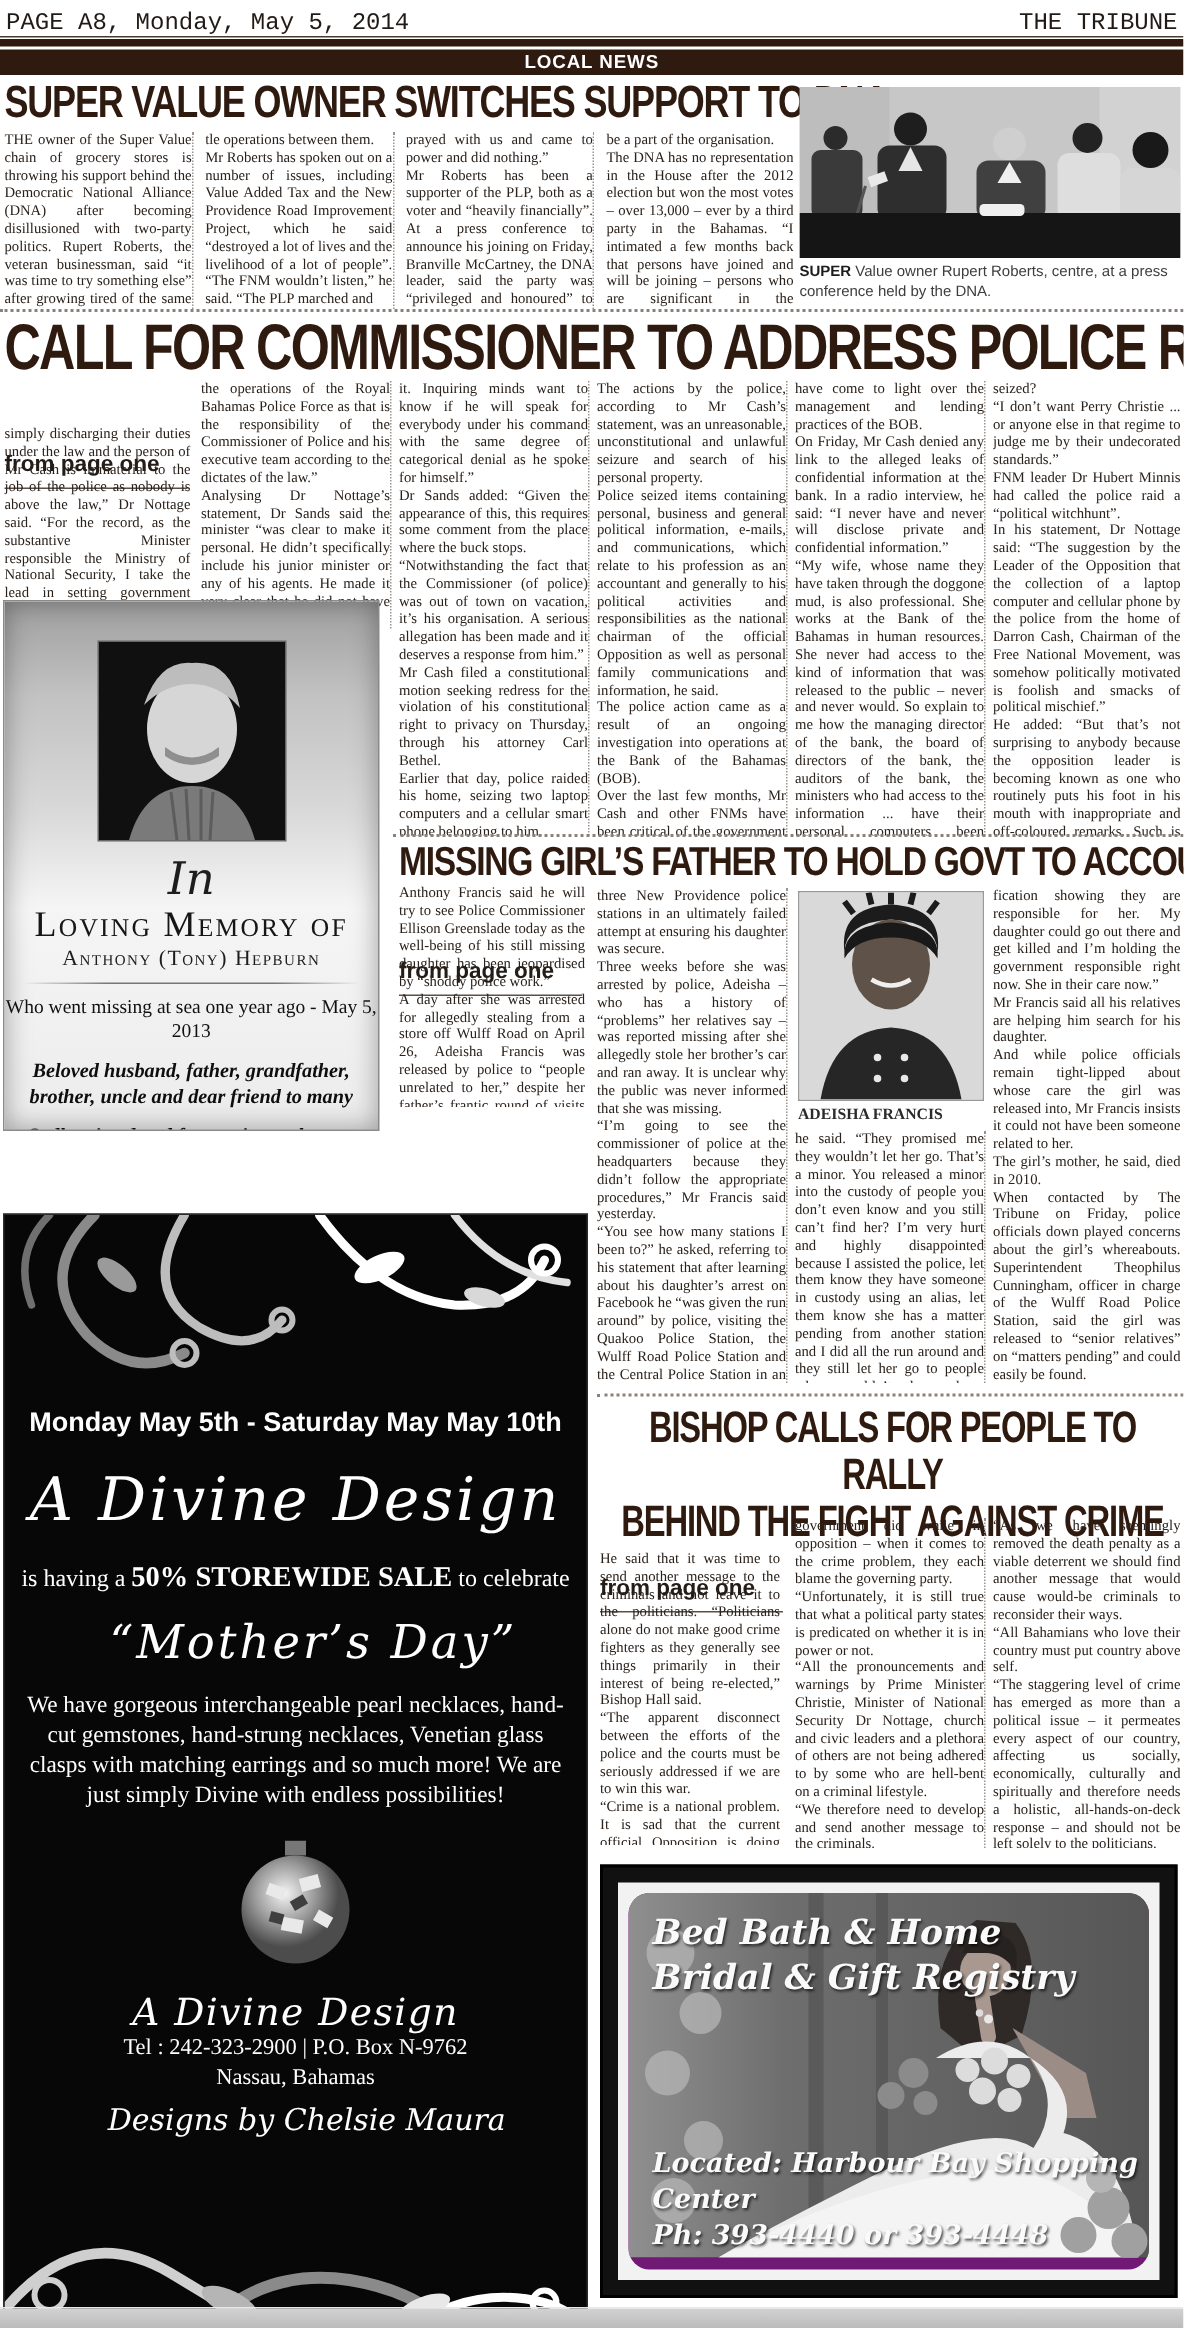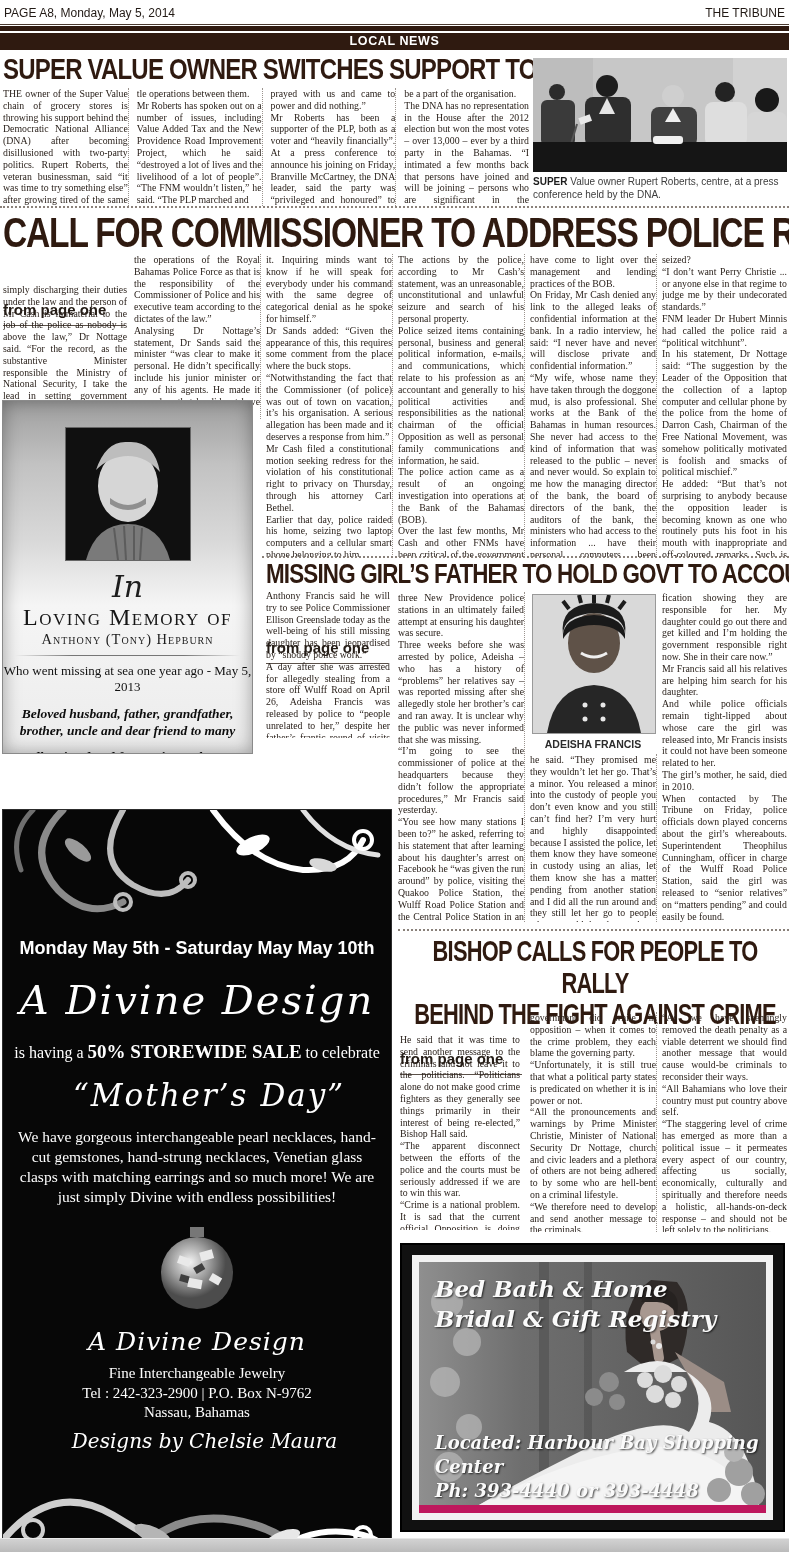--- a/index.html
+++ b/index.html
@@ -1,19 +1,19 @@
 <!DOCTYPE html>
 <html><head>
 <meta charset="utf-8">
 <style>
   html,body{margin:0;padding:0;background:#ffffff;}
   body{width:789px;height:1552px;position:relative;font-family:"Liberation Serif",serif;color:#2a211b;overflow:hidden;}
   .abs{position:absolute;}
   
-  .masthead{font-family:Liberation Sans, sans-serif;font-size:12px;color:#221a15;}
+  .masthead{font-family:Liberation Mono, monospace;font-size:16px;color:#221a15;}
   .rule-thin{border-top:1px solid #4a3a30;}
   .rule-thick{background:#2f1a10;}
   .banner{background:#2f1a10;color:#ffffff;font-family:"Liberation Sans",sans-serif;
           font-weight:bold;font-size:12.5px;letter-spacing:.6px;text-align:center;line-height:17px;}
   
   .headline{font-family:"Liberation Sans",sans-serif;font-weight:bold;color:#2f1a10;
             white-space:nowrap;letter-spacing:-1px;transform-origin:0 0;display:inline-block;line-height:1;}
   .h-a1{font-size:30px;transform:scaleX(.80);}
   .h-a2{font-size:43px;transform:scaleX(.78);letter-spacing:-1.5px;}
   .h-a3{font-size:27px;transform:scaleX(.83);}
@@ -21,22 +21,22 @@
         white-space:normal;line-height:1.08;}
   .kicker{font-family:"Liberation Sans",sans-serif;font-weight:bold;font-size:15px;color:#241c16;
           border-bottom:1.5px solid #5a5048;padding-bottom:7px;margin-top:44px;}
   
   .col{font-size:9.8px;line-height:11.8px;text-align:justify;white-space:pre-line;
        color:#2a211b;overflow:hidden;}
   .vr{border-right:1px dotted #9b948e;}
   .dotted-hr{border-top:2px dotted #8a817a;height:0;}
   .caption{font-family:"Liberation Sans",sans-serif;font-size:10px;line-height:12.5px;color:#3d3d3d;}
   .caption b{color:#1c1c1c;}
-  .photo-caption-center{font-family:Liberation Sans, sans-serif;font-weight:bold;font-size:10.5px;
-                        color:#2b2b2b;text-align:center;}
+  .photo-caption-center{font-family:Liberation Serif, serif;font-weight:bold;font-size:10.5px;
+                        color:#2b2b2b;text-align:left;}
   
   .memorial{background:linear-gradient(180deg,#9f9f9f 0%,#c2c2c2 18%,#d9d9d9 40%,#f5f5f5 58%,#ececec 100%);
             border:1px solid #8a8a8a;box-shadow:inset 0 0 18px rgba(0,0,0,.35);text-align:center;overflow:hidden;}
   .mem-script{font-family:"DejaVu Serif",serif;font-style:italic;font-size:30px;color:#1d1d1d;}
   .mem-title{font-family:"Liberation Serif",serif;font-variant:small-caps;font-size:24px;
              letter-spacing:1.5px;color:#161616;}
   .mem-name{font-family:"Liberation Serif",serif;font-variant:small-caps;font-size:14.5px;
             letter-spacing:1px;color:#1d1d1d;}
   .mem-line{height:1px;background:linear-gradient(90deg,rgba(0,0,0,0),#777 25%,#777 75%,rgba(0,0,0,0));margin:7px 12px;}
   .mem-missing{font-size:13px;color:#111;}
@@ -49,21 +49,21 @@
   .dv-sale{font-size:16px;}
   .dv-sale b{font-size:19px;}
   .dv-occasion{font-size:31px;letter-spacing:2px;padding-left:24px;}
   .dv-body{font-size:15.5px;line-height:20px;padding:0 14px;}
   .dv-brand2{font-size:25px;letter-spacing:1px;}
   .dv-contact{font-size:15px;line-height:19.5px;}
   .dv-designer{font-size:20px;padding-left:15px;}
   
   .bedbath{background:#111;border:2px solid #000;padding:10px;}
   .bb-mat{background:#f2f2f2;padding:7px;height:100%;box-sizing:border-box;}
-  .bb-photo{position:relative;width:100%;height:100%;overflow:hidden;background:#be185d;}
+  .bb-photo{position:relative;width:100%;height:100%;overflow:hidden;background:#701a75;border-radius:14px;}
   .bb-script{font-family:"DejaVu Serif",serif;font-style:italic;font-weight:bold;color:#fafafa;
              text-shadow:1px 1px 2px rgba(0,0,0,.7);}
   .bb-title{font-size:23px;line-height:30px;}
   .bb-bottom{font-size:18px;line-height:24px;}
   .graybar{background:linear-gradient(180deg,#d2d2d2,#b9b9b9);border-top:1px solid #e8e8e8;}
 </style>
 </head>
 <body>
 
 <div class="abs masthead" style="left:4px;top:6px;">PAGE A8, Monday, May 5, 2014</div>
@@ -237,21 +237,20 @@
             <rect x="28" y="52" width="14" height="9" transform="rotate(10 35 56)"></rect>
             <rect x="50" y="48" width="11" height="8" transform="rotate(30 55 52)"></rect>
           </g>
         <g fill="#3f3f3f">
             <rect x="34" y="38" width="10" height="7" transform="rotate(-30 39 41)"></rect>
             <rect x="20" y="48" width="9" height="7" transform="rotate(15 24 51)"></rect>
           </g>
       </svg>
     </div>
     <div class="dv-script dv-brand2" style="margin-top:14px;">A Divine Design</div>
-    <div class="dv-contact" style="margin-top:8px;">Fine Interchangeable Jewelry</div>
     <div class="dv-contact">Tel : 242-323-2900 | P.O. Box N-9762</div>
     <div class="dv-contact">Nassau, Bahamas</div>
     <div class="dv-script dv-designer" style="margin-top:6px;">Designs by Chelsie Maura</div>
   </div>
   <svg class="abs" style="left:0;bottom:0;" width="388" height="110" viewBox="0 0 388 110">
     <g fill="none" stroke-linecap="round">
       <path d="M0 80 Q50 20 110 55 Q160 85 200 110" stroke="#cfcfcf" stroke-width="7"></path>
       <path d="M120 110 Q160 50 230 60 Q290 70 310 110" stroke="#8a8a8a" stroke-width="8"></path>
       <path d="M250 110 Q300 60 360 75 Q385 82 388 100" stroke="#ffffff" stroke-width="6"></path>
       <path d="M20 110 Q40 80 80 85" stroke="#ffffff" stroke-width="5"></path>

